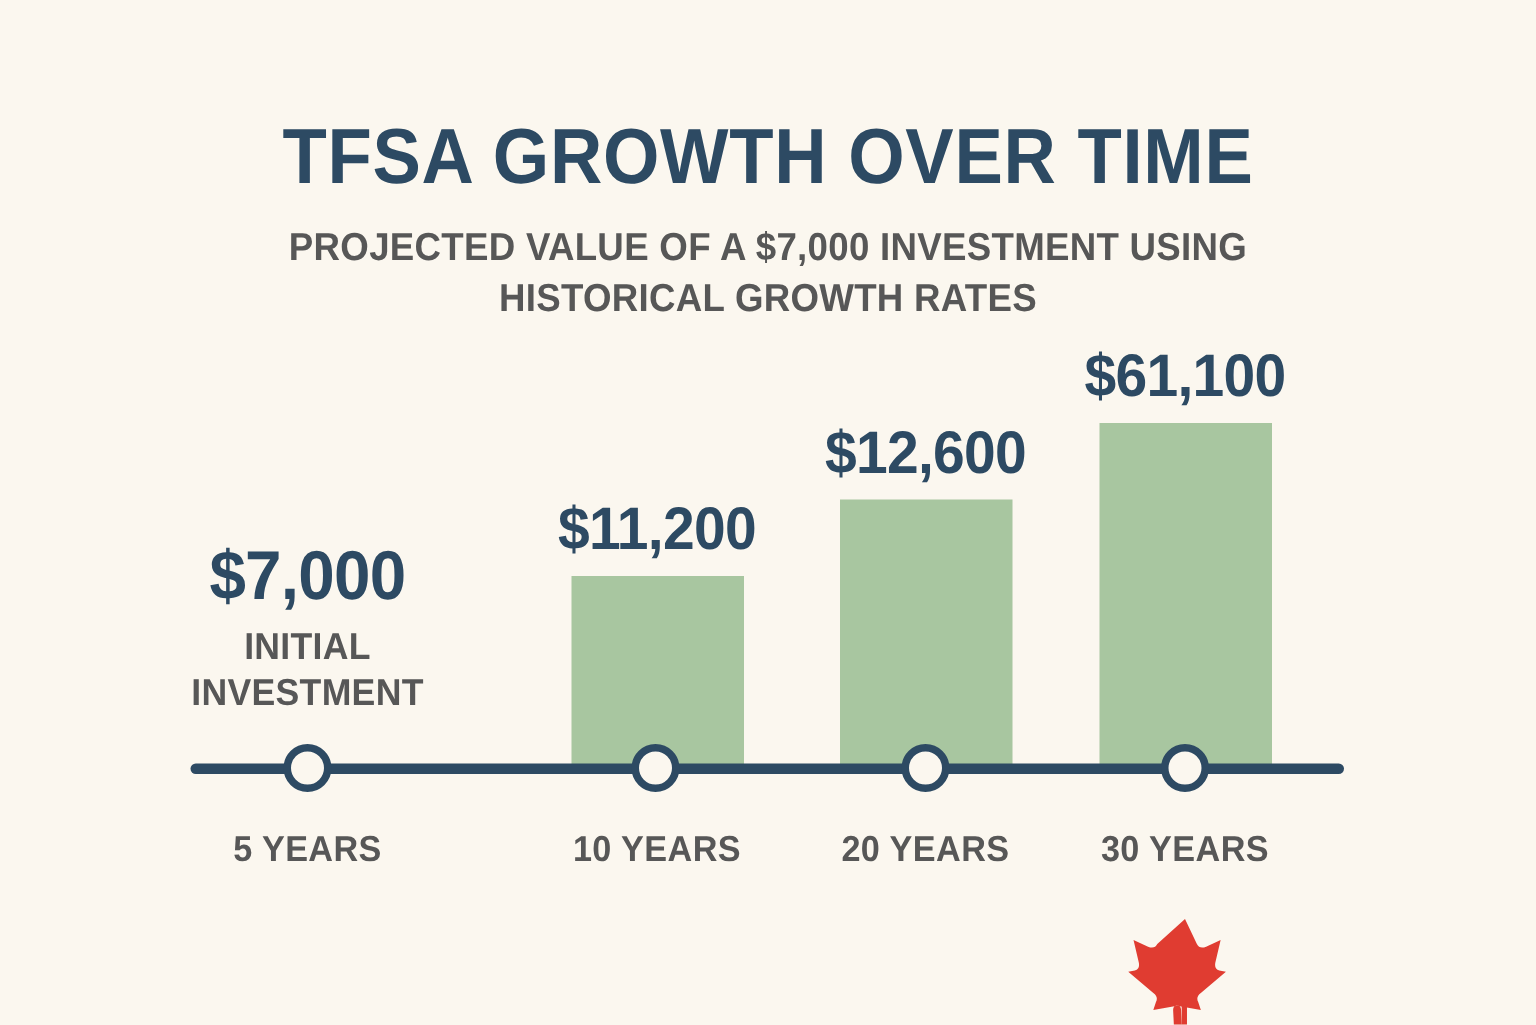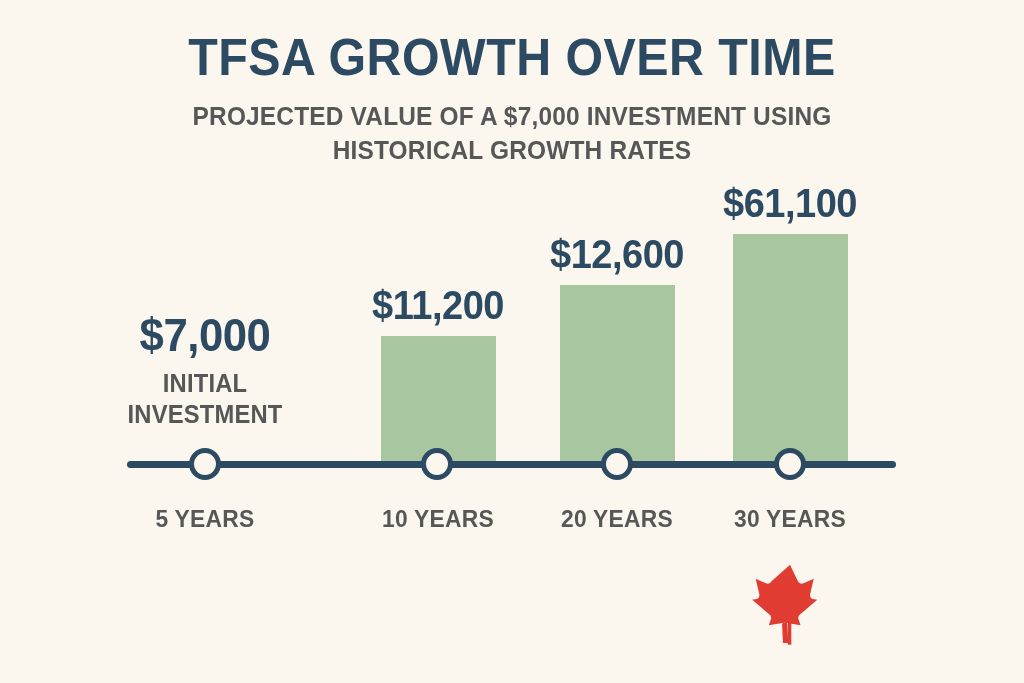--- a/index.html
+++ b/index.html
@@ -11,20 +11,21 @@
     height: 683px;
     background: #fbf7ef;
     font-family: "Liberation Sans", sans-serif;
     overflow: hidden;
   }
   #infographic {
     position: relative;
     width: 1024px;
     height: 489px;
     background: #fbf7ef;
+    margin-top: 48px;
   }
 
   
   #header {
     position: absolute;
     top: 30px;
     left: 0;
     width: 1024px;
     text-align: center;
   }

